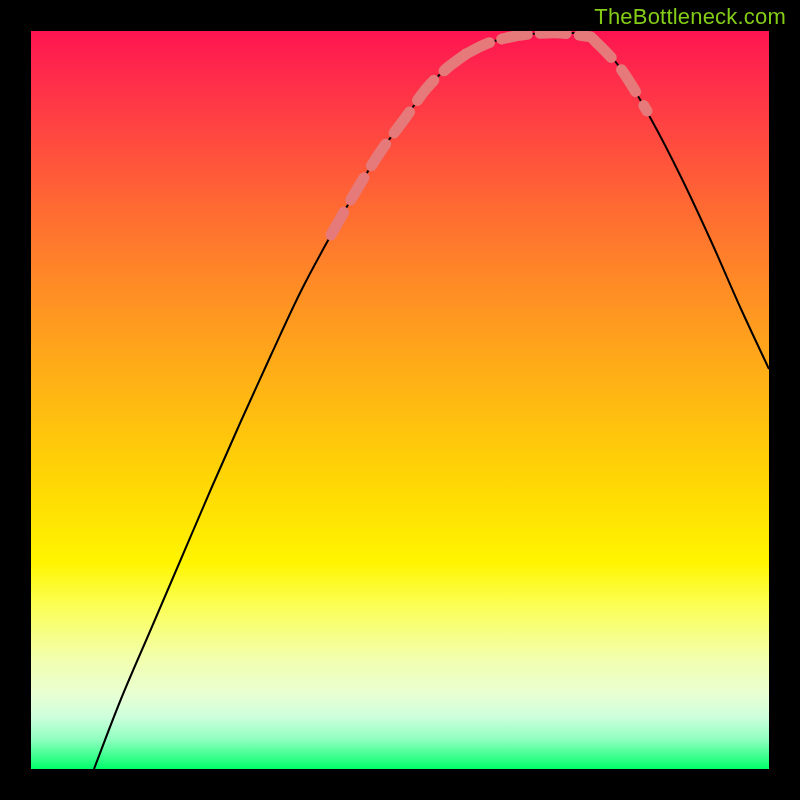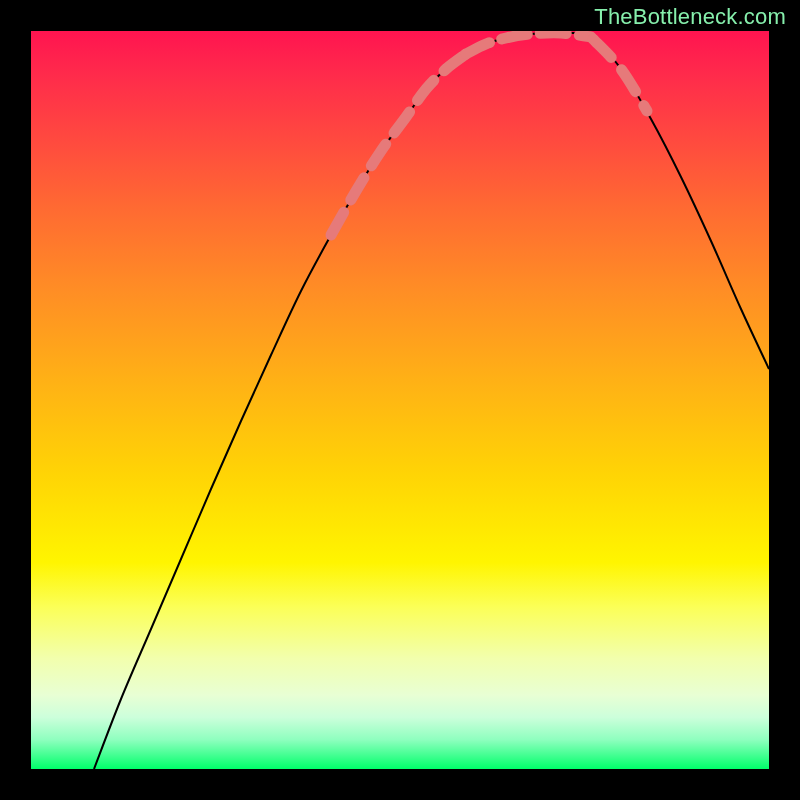--- a/index.html
+++ b/index.html
@@ -14,21 +14,21 @@
   .outer {
     position: relative;
     width: 800px;
     height: 800px;
     background: #000000;
   }
   .watermark {
     position: absolute;
     top: 4px;
     right: 14px;
-    color: #86efac;
+    color: #84cc16;
     font-size: 22px;
     font-weight: 500;
     letter-spacing: 0.2px;
     z-index: 10;
     user-select: none;
   }
   .plot-area {
     position: absolute;
     left: 31px;
     top: 31px;

